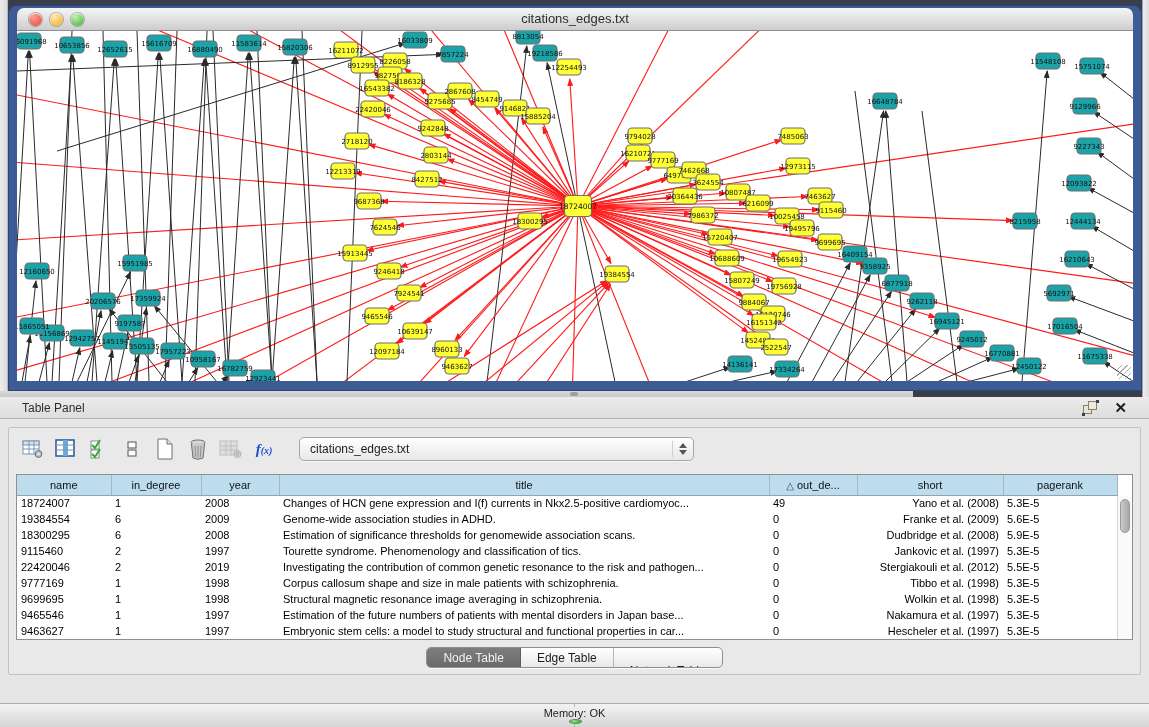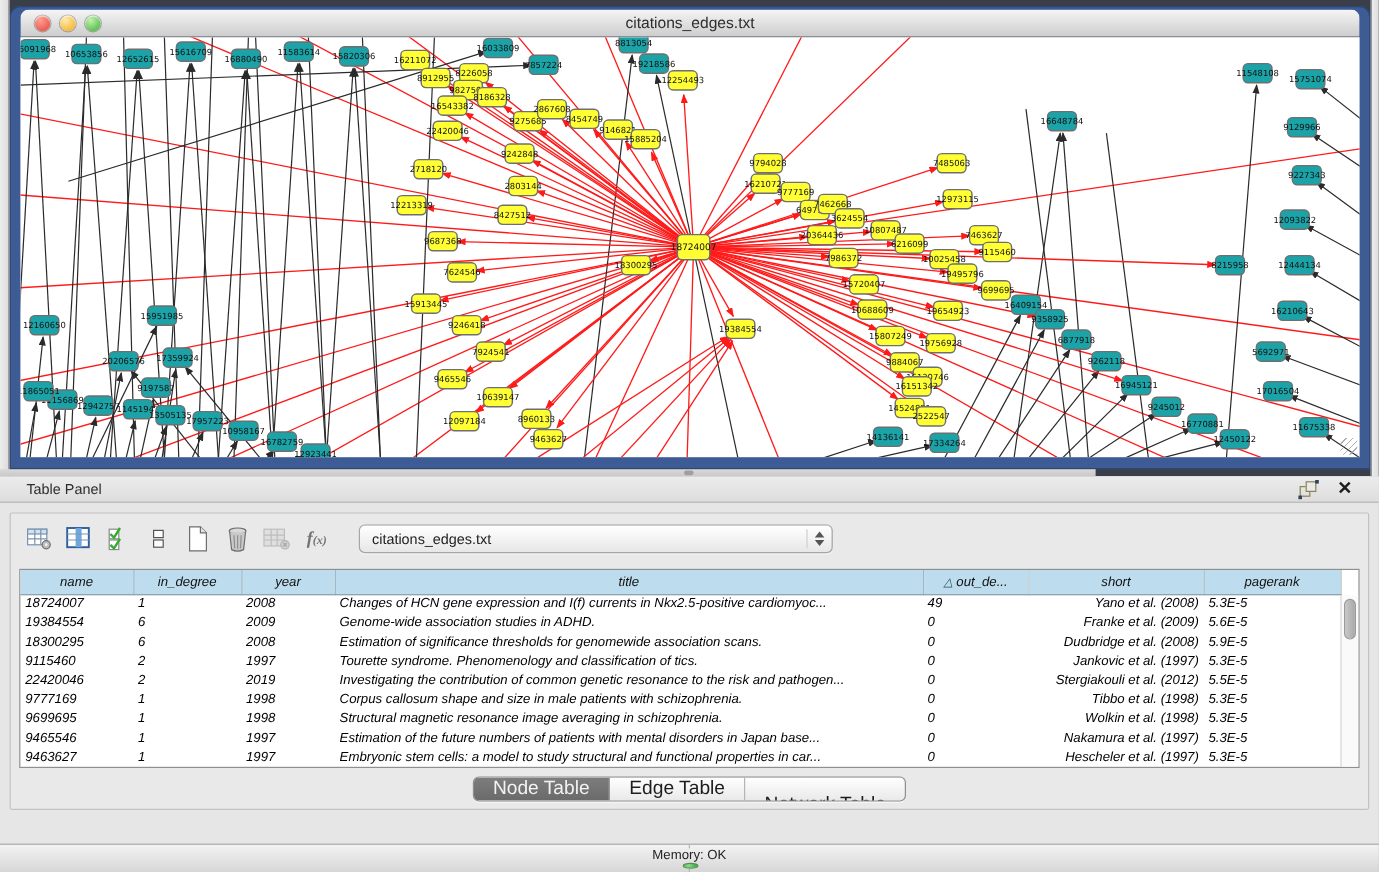--- a/index.html
+++ b/index.html
@@ -39,44 +39,44 @@
   .float-icon .sq-back { position:absolute; left:0; top:4px; width:9px; height:9px; border:1px solid #8d8352; background:transparent; }
   .float-icon .sq-front { position:absolute; left:5px; top:0; width:9px; height:9px; border:1px solid #8d8352; background:#e9e9e9; }
   .float-icon .dot1,.float-icon .dot2 { position:absolute; width:3px; height:3px; background:#33415e; }
   .float-icon .dot1 { left:-1px; top:12px; } .float-icon .dot2 { left:13px; top:-1px; }
   .close-x { font-size:15px; font-weight:bold; color:#1d1d1d; line-height:14px; cursor:default; }
 
   .panel-body { position:absolute; left:8px; right:8px; top:30px; bottom:28px;
     background:#e9e9e9; border:1px solid #c2c2c2; border-radius:2px; }
   .toolbar { height:42px; display:flex; align-items:center; gap:9px; padding:0 0 0 12px; }
   .tool-btn { width:24px; height:24px; display:flex; align-items:center; justify-content:center; }
-  .fx { font-family:"Liberation Serif", serif; font-style:italic; font-weight:bold; font-size:15px; color:#737373; }
+  .fx { font-family:"Liberation Serif", serif; font-style:italic; font-weight:bold; font-size:15px; color:#1d4ed8; }
   .fx small { font-size:10px; font-weight:bold; }
   .combo { margin-left:14px; width:395px; height:24px; border:1px solid #a6a6a6; border-radius:5px;
     background:linear-gradient(#ffffff,#e7e7e7); display:flex; align-items:center; padding:0 6px 0 10px;
     font-size:12px; color:#1c1c1c; box-shadow:0 1px 0 rgba(255,255,255,.6); }
   .combo .label { flex:1; }
   .combo .arrows { display:flex; flex-direction:column; gap:2px; align-items:center; padding-left:6px; border-left:1px solid #d0d0d0; height:16px; justify-content:center;}
   .tri-up { width:0; height:0; border-left:4px solid transparent; border-right:4px solid transparent; border-bottom:5px solid #555; }
   .tri-down { width:0; height:0; border-left:4px solid transparent; border-right:4px solid transparent; border-top:5px solid #555; }
 
   .table-wrap { position:absolute; left:7px; right:7px; top:46px; bottom:34px;
     background:#ffffff; border:1px solid #8f8f8f; overflow:hidden; }
-  table.data { border-collapse:collapse; table-layout:fixed; width:1100px; font-size:11px;font-style:italic; }
+  table.data { border-collapse:collapse; table-layout:fixed; width:1100px; font-size:11px; }
   table.data th { background:#bddced; border-right:1px solid #9fb9c6; border-bottom:1px solid #8fa5b2;
     font-weight:normal; color:#111; height:20px; text-align:center; overflow:hidden; white-space:nowrap; }
   table.data td { height:16px; padding:0 4px; white-space:nowrap; overflow:hidden; color:#000; }
   td.c-short { text-align:right; }
   .sort-tri { font-size:10px; color:#31505f; margin-right:3px; }
   .vscroll { position:absolute; right:0; top:21px; bottom:0; width:15px; background:#fafafa; border-left:1px solid #d4d4d4; }
   .vthumb { position:absolute; left:2px; top:3px; width:10px; height:34px; border-radius:6px;
     background:linear-gradient(90deg,#c9c9c9,#a8a8a8); border:1px solid #9a9a9a; }
 
   .seg-wrap { position:absolute; left:0; right:0; bottom:6px; display:flex; justify-content:center; }
-  .seg { display:flex; height:21px; border:1px solid #8f8f8f; border-radius:5px; overflow:hidden; font-size:16px;
+  .seg { display:flex; height:21px; border:1px solid #8f8f8f; border-radius:5px; overflow:hidden; font-size:12px;
     background:linear-gradient(#ffffff,#e9e9e9); box-shadow:0 1px 0 rgba(255,255,255,.7); }
   .seg-item { padding:0 16px; line-height:20px; color:#1d1d1d; border-right:1px solid #b5b5b5; }
   .seg-item:last-child { border-right:none;margin-top:13px; }
   .seg-item.active { background:linear-gradient(#7d7d7d,#6a6a6a); color:#f2f2f2; border-right:1px solid #5e5e5e; }
 
   
   .status-bar { position:absolute; left:0; bottom:0; width:1149px; height:24px;
     background:linear-gradient(#f3f3f3,#d6d6d6); border-top:1px solid #ababab;
     display:flex; align-items:center; justify-content:flex-end; font-size:11px; color:#222;flex-direction:column; }
   .status-sep { width:1px; height:16px; background:#b5b5b5; margin:0 8px; }

